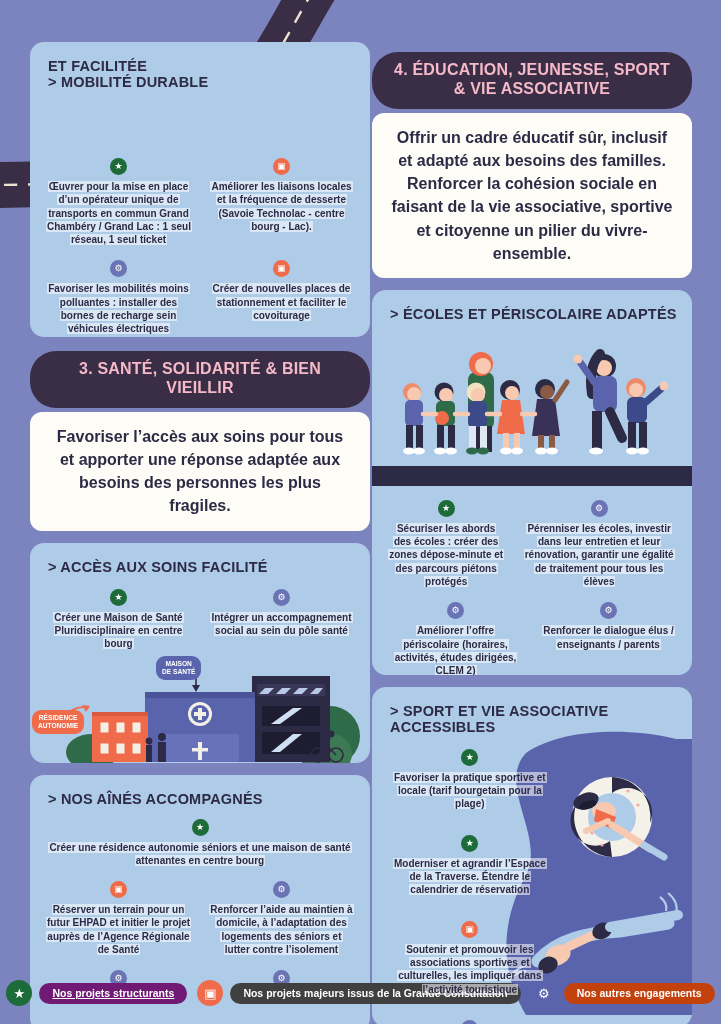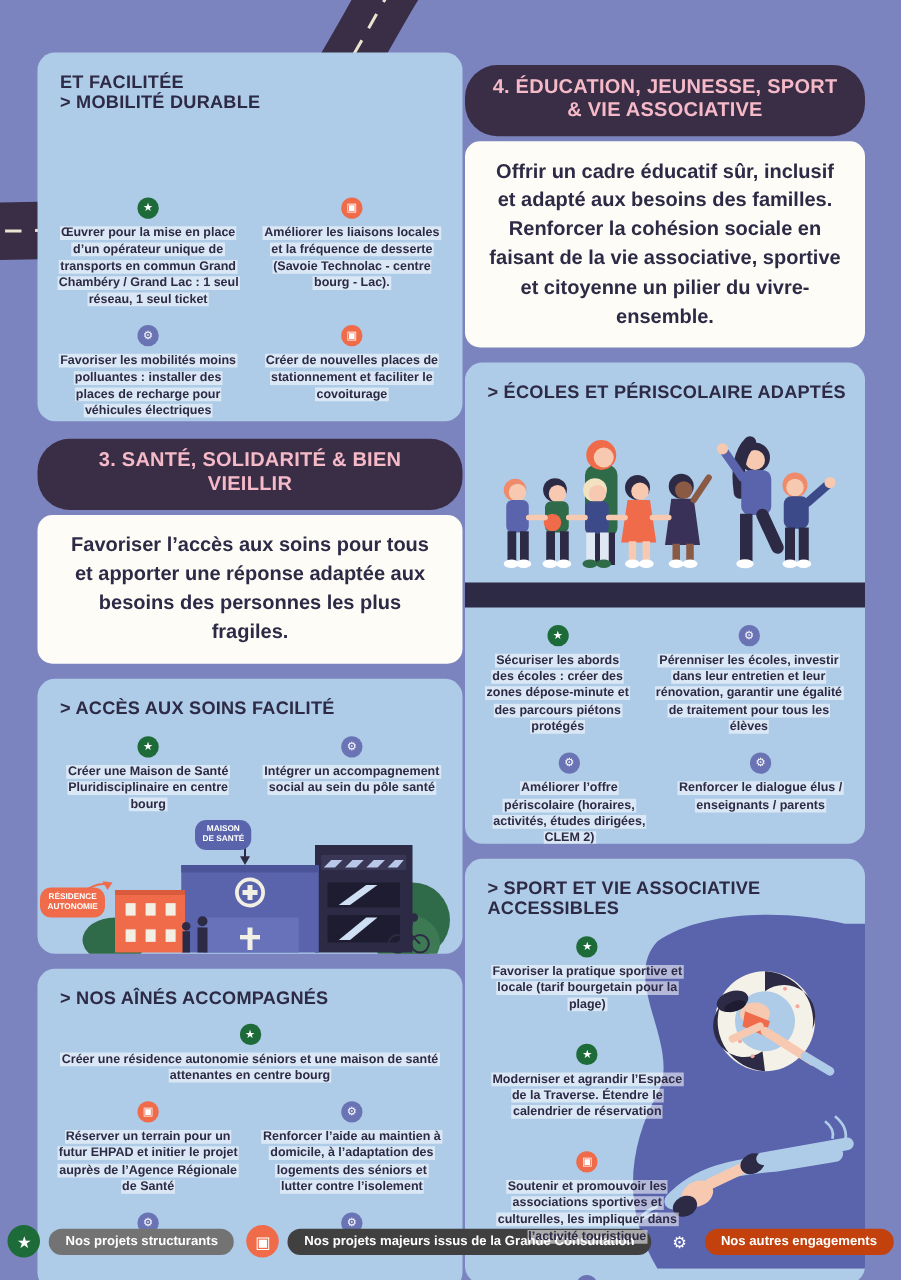--- a/index.html
+++ b/index.html
@@ -83,21 +83,21 @@
   .leg { display:flex; align-items:center; gap:7px; }
   .leg-ic {
     width:26px; height:26px; border-radius:50%;
     display:flex; align-items:center; justify-content:center;
     color:#fff; font-size:13px;
   }
   .leg-lbl {
     border-radius:12px; padding:4px 13px 5px;
     font-size:10.5px; font-weight:bold; color:#fff; white-space:nowrap;
   }
-  .l1 .leg-ic{background:#1d6b38;} .l1 .leg-lbl{background:#737373;}
+  .l1 .leg-ic{background:#1d6b38;} .l1 .leg-lbl{background:#701a75;text-decoration:underline;}
   .l2 .leg-ic{background:#ef6b4a;} .l2 .leg-lbl{background:#404040;}
   .l3 .leg-ic{background:#5a64ad;} .l3 .leg-lbl{background:#c2410c;}
 
   
   .illus { position:relative; width:100%; }
   .ground { position:absolute; left:0; bottom:0; width:100%; height:16px; background:#2d2a45; }
   .tag {
     position:absolute; background:#5a64ad; color:#fff; border-radius:9px;
     font-size:6.6px; font-weight:bold; text-align:center; padding:4px 6px; line-height:1.15;
   }
@@ -127,21 +127,21 @@
             <div class="btext"><span>Œuvrer pour la mise en place d’un opérateur unique de transports en commun Grand Chambéry / Grand Lac : 1 seul réseau, 1 seul ticket</span></div>
           </div>
           <div class="bitem">
             <div class="bicon ic-cons">▣</div>
             <div class="btext"><span>Améliorer les liaisons locales et la fréquence de desserte (Savoie Technolac - centre bourg - Lac).</span></div>
           </div>
         </div>
         <div class="brow">
           <div class="bitem">
             <div class="bicon ic-gear">⚙</div>
-            <div class="btext"><span>Favoriser les mobilités moins polluantes : installer des places de recharge pour véhicules électriques</span></div>
+            <div class="btext"><span>Favoriser les mobilités moins polluantes : installer des bornes de recharge sein véhicules électriques</span></div>
           </div>
           <div class="bitem">
             <div class="bicon ic-cons">▣</div>
             <div class="btext"><span>Créer de nouvelles places de stationnement et faciliter le covoiturage</span></div>
           </div>
         </div>
       </div>
     </div>
 
     <div style="margin-top:14px;">

